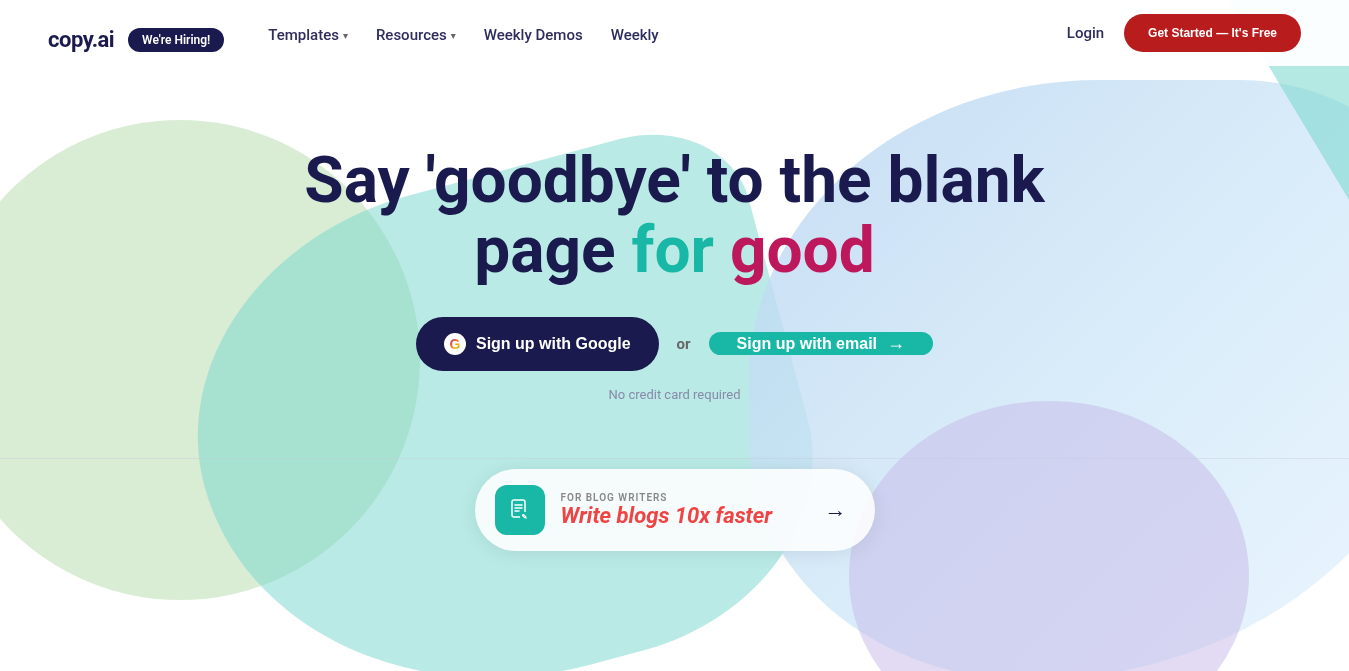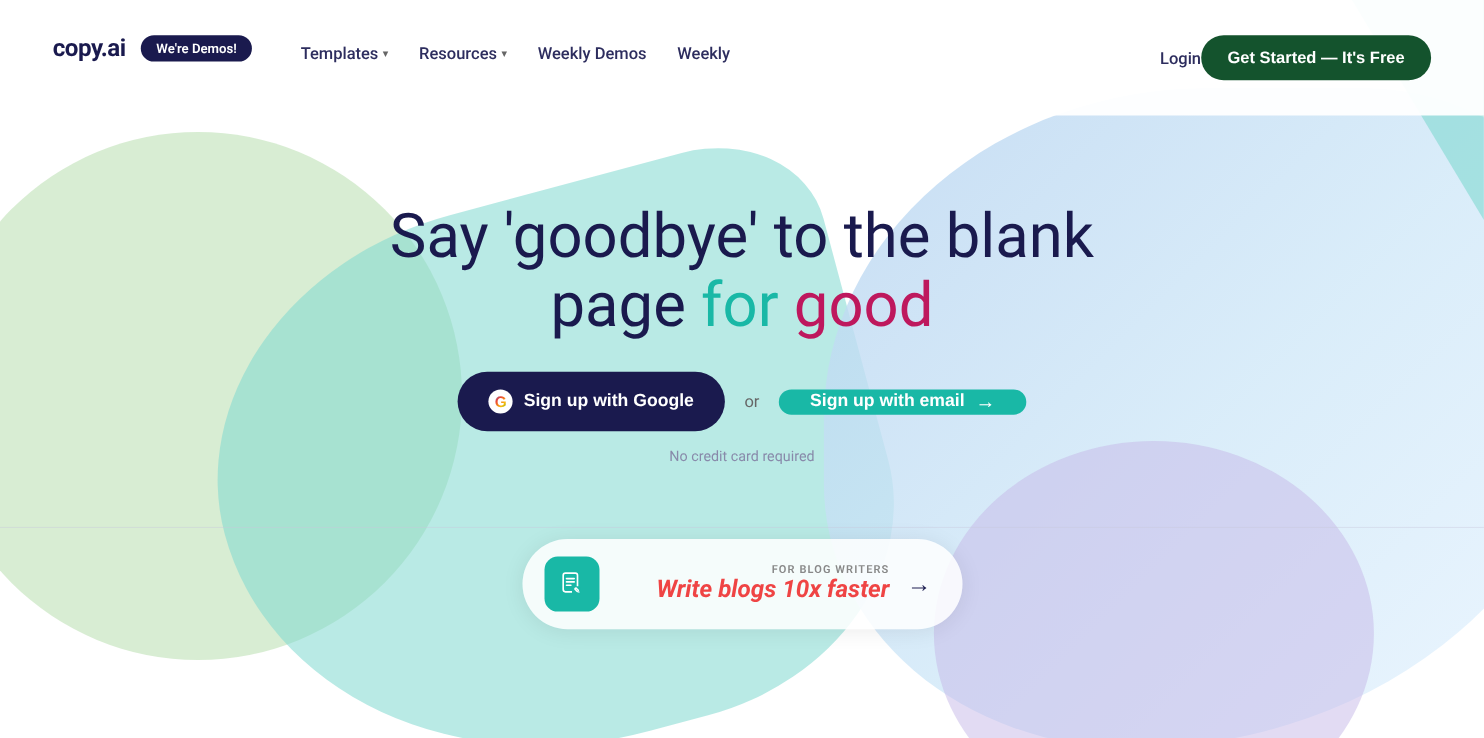--- a/index.html
+++ b/index.html
@@ -69,22 +69,22 @@
       background: #80d8d0;
       opacity: 0.6;
       clip-path: polygon(100% 0, 0 0, 100% 100%);
     }
 
     
     nav {
       position: relative;
       z-index: 10;
       display: flex;
-      align-items: flex-start;
-      padding: 32px 48px;
+      align-items: flex-end;
+      padding: 14px 48px;
       background: rgba(255,255,255,0.95);
     }
     .nav-logo {
       font-size: 22px;
       font-weight: 700;
       color: #1a1a4e;
       letter-spacing: -0.5px;
       margin-right: 14px;
     }
     .hiring-badge {
@@ -113,52 +113,53 @@
       cursor: pointer;
       border-radius: 6px;
     }
     .nav-link .chevron {
       font-size: 10px;
       color: #666;
     }
     .nav-right {
       display: flex;
       align-items: center;
+      gap: 20px;
     }
     .login-link {
       font-size: 15px;
       color: #2d2d5e;
       font-weight: 500;
       cursor: pointer;
     }
     .get-started-btn {
-      background: #14532d;
+      background: #b91c1c;
       color: #ffffff;
-      font-size: 15px;
+      font-size: 12px;
       font-weight: 600;
       padding: 12px 24px;
       border-radius: 30px;
       cursor: pointer;
       border: none;
       white-space: nowrap;
     }
 
     
     .hero {
       position: relative;
       z-index: 5;
       display: flex;
       flex-direction: column;
       align-items: center;
       text-align: center;
       padding-top: 80px;
     }
     .hero-title {
-      font-size: 56px;
-      font-weight: 400;
+      font-size: 64px;
+      font-weight: 700;
       color: #1a1a4e;
       line-height: 1.1;
       max-width: 900px;
       margin-bottom: 30px;
     }
     .hero-title .for-good {
       display: inline;
     }
     .fg-for {
       color: #19b8a6;
@@ -207,20 +208,21 @@
       font-size: 14px;
       font-weight: 700;
       background: linear-gradient(135deg, #4285f4, #ea4335, #fbbc04, #34a853);
       -webkit-background-clip: text;
       -webkit-text-fill-color: transparent;
       background-clip: text;
     }
     .or-divider {
       font-size: 15px;
       color: #666;
+      font-weight: bold;
     }
     .btn-email {
       display: flex;
       align-items: center;
       gap: 10px;
       background: #19b8a6;
       color: #ffffff;
       font-size: 16px;
       font-weight: 600;
       padding: 1px 28px;
@@ -256,21 +258,21 @@
       border-radius: 12px;
       display: flex;
       align-items: center;
       justify-content: center;
       flex-shrink: 0;
       color: white;
       font-size: 22px;
     }
     .blog-card-text {
       flex: 1;
-      text-align: right;
+      text-align: left;
     }
     .blog-card-label {
       font-size: 10px;
       font-weight: 600;
       color: #888;
       letter-spacing: 1px;
       text-transform: uppercase;
     }
     .blog-card-title {
       font-size: 22px;
@@ -299,21 +301,21 @@
 <div class="bg-container">
   <div class="bg-green-blob"></div>
   <div class="bg-teal-shape"></div>
   <div class="bg-blue-blob"></div>
   <div class="bg-purple-blob"></div>
   <div class="bg-teal-corner"></div>
 </div>
 
 <nav>
   <span class="nav-logo">copy.ai</span>
-  <span class="hiring-badge">We're Demos!</span>
+  <span class="hiring-badge">We're Hiring!</span>
   <div class="nav-links">
     <div class="nav-link">
       <span>Templates</span>
       <span class="chevron">▾</span>
     </div>
     <div class="nav-link">
       <span>Resources</span>
       <span class="chevron">▾</span>
     </div>
     <div class="nav-link">

